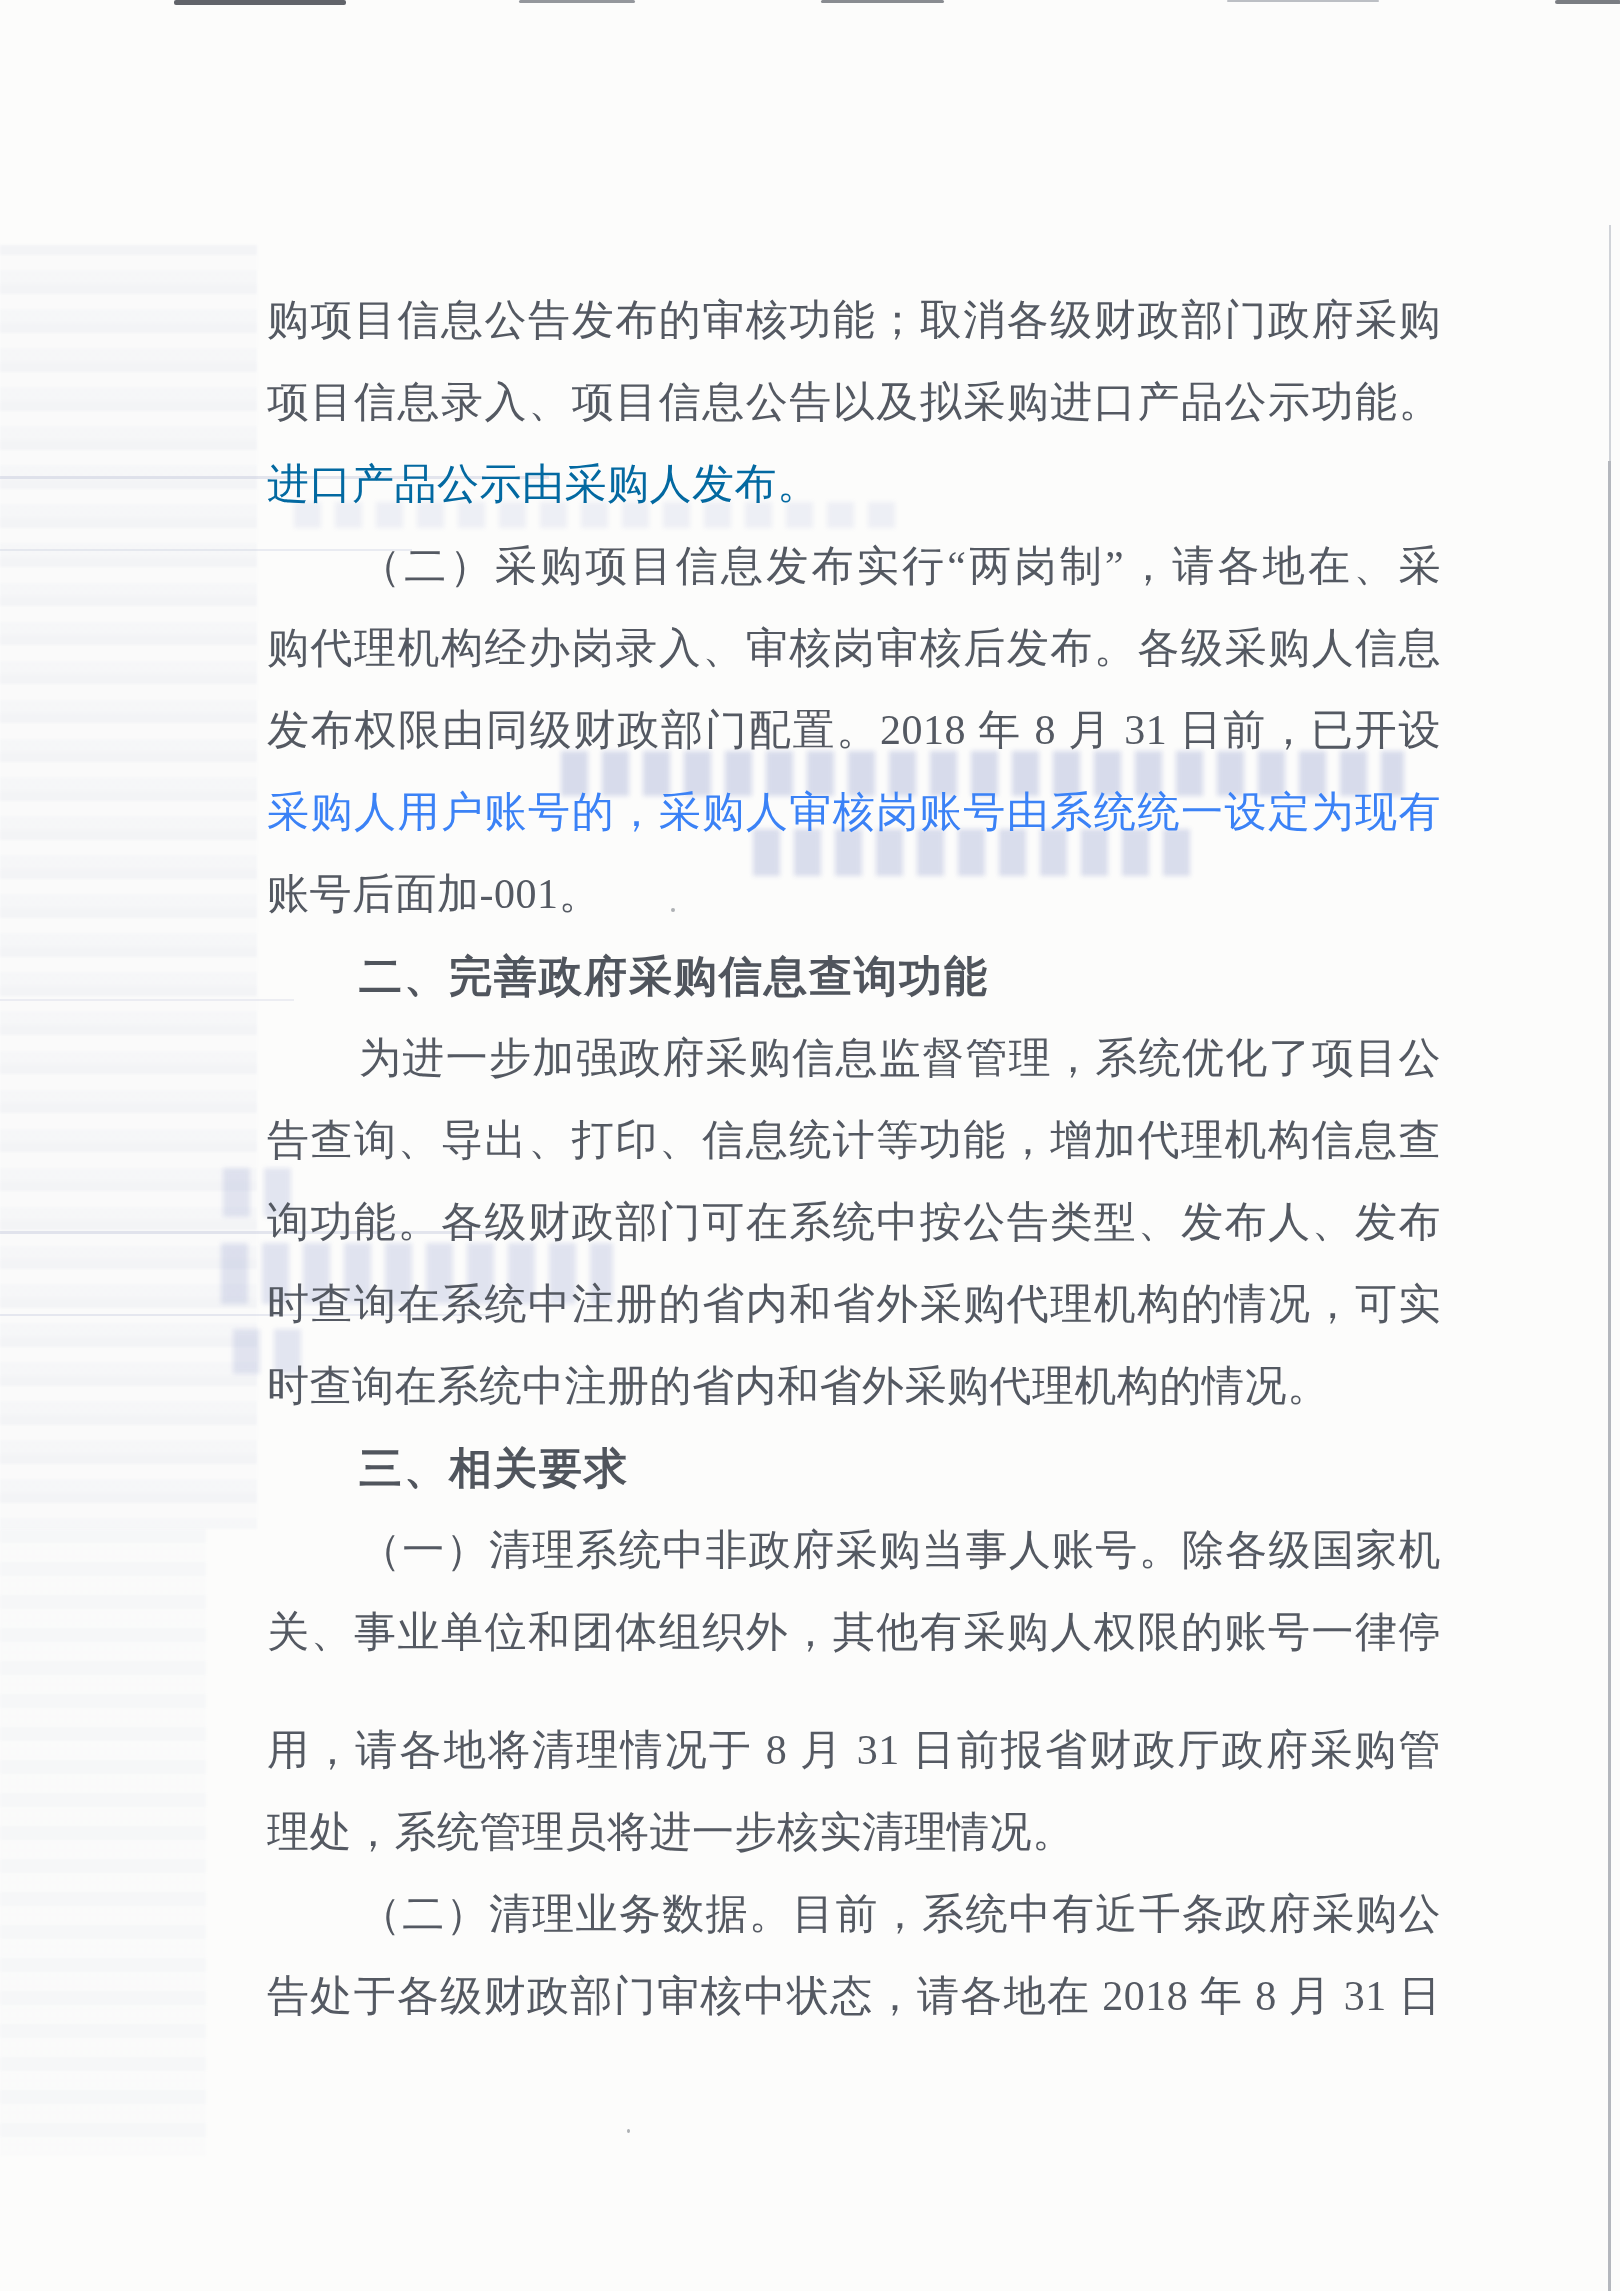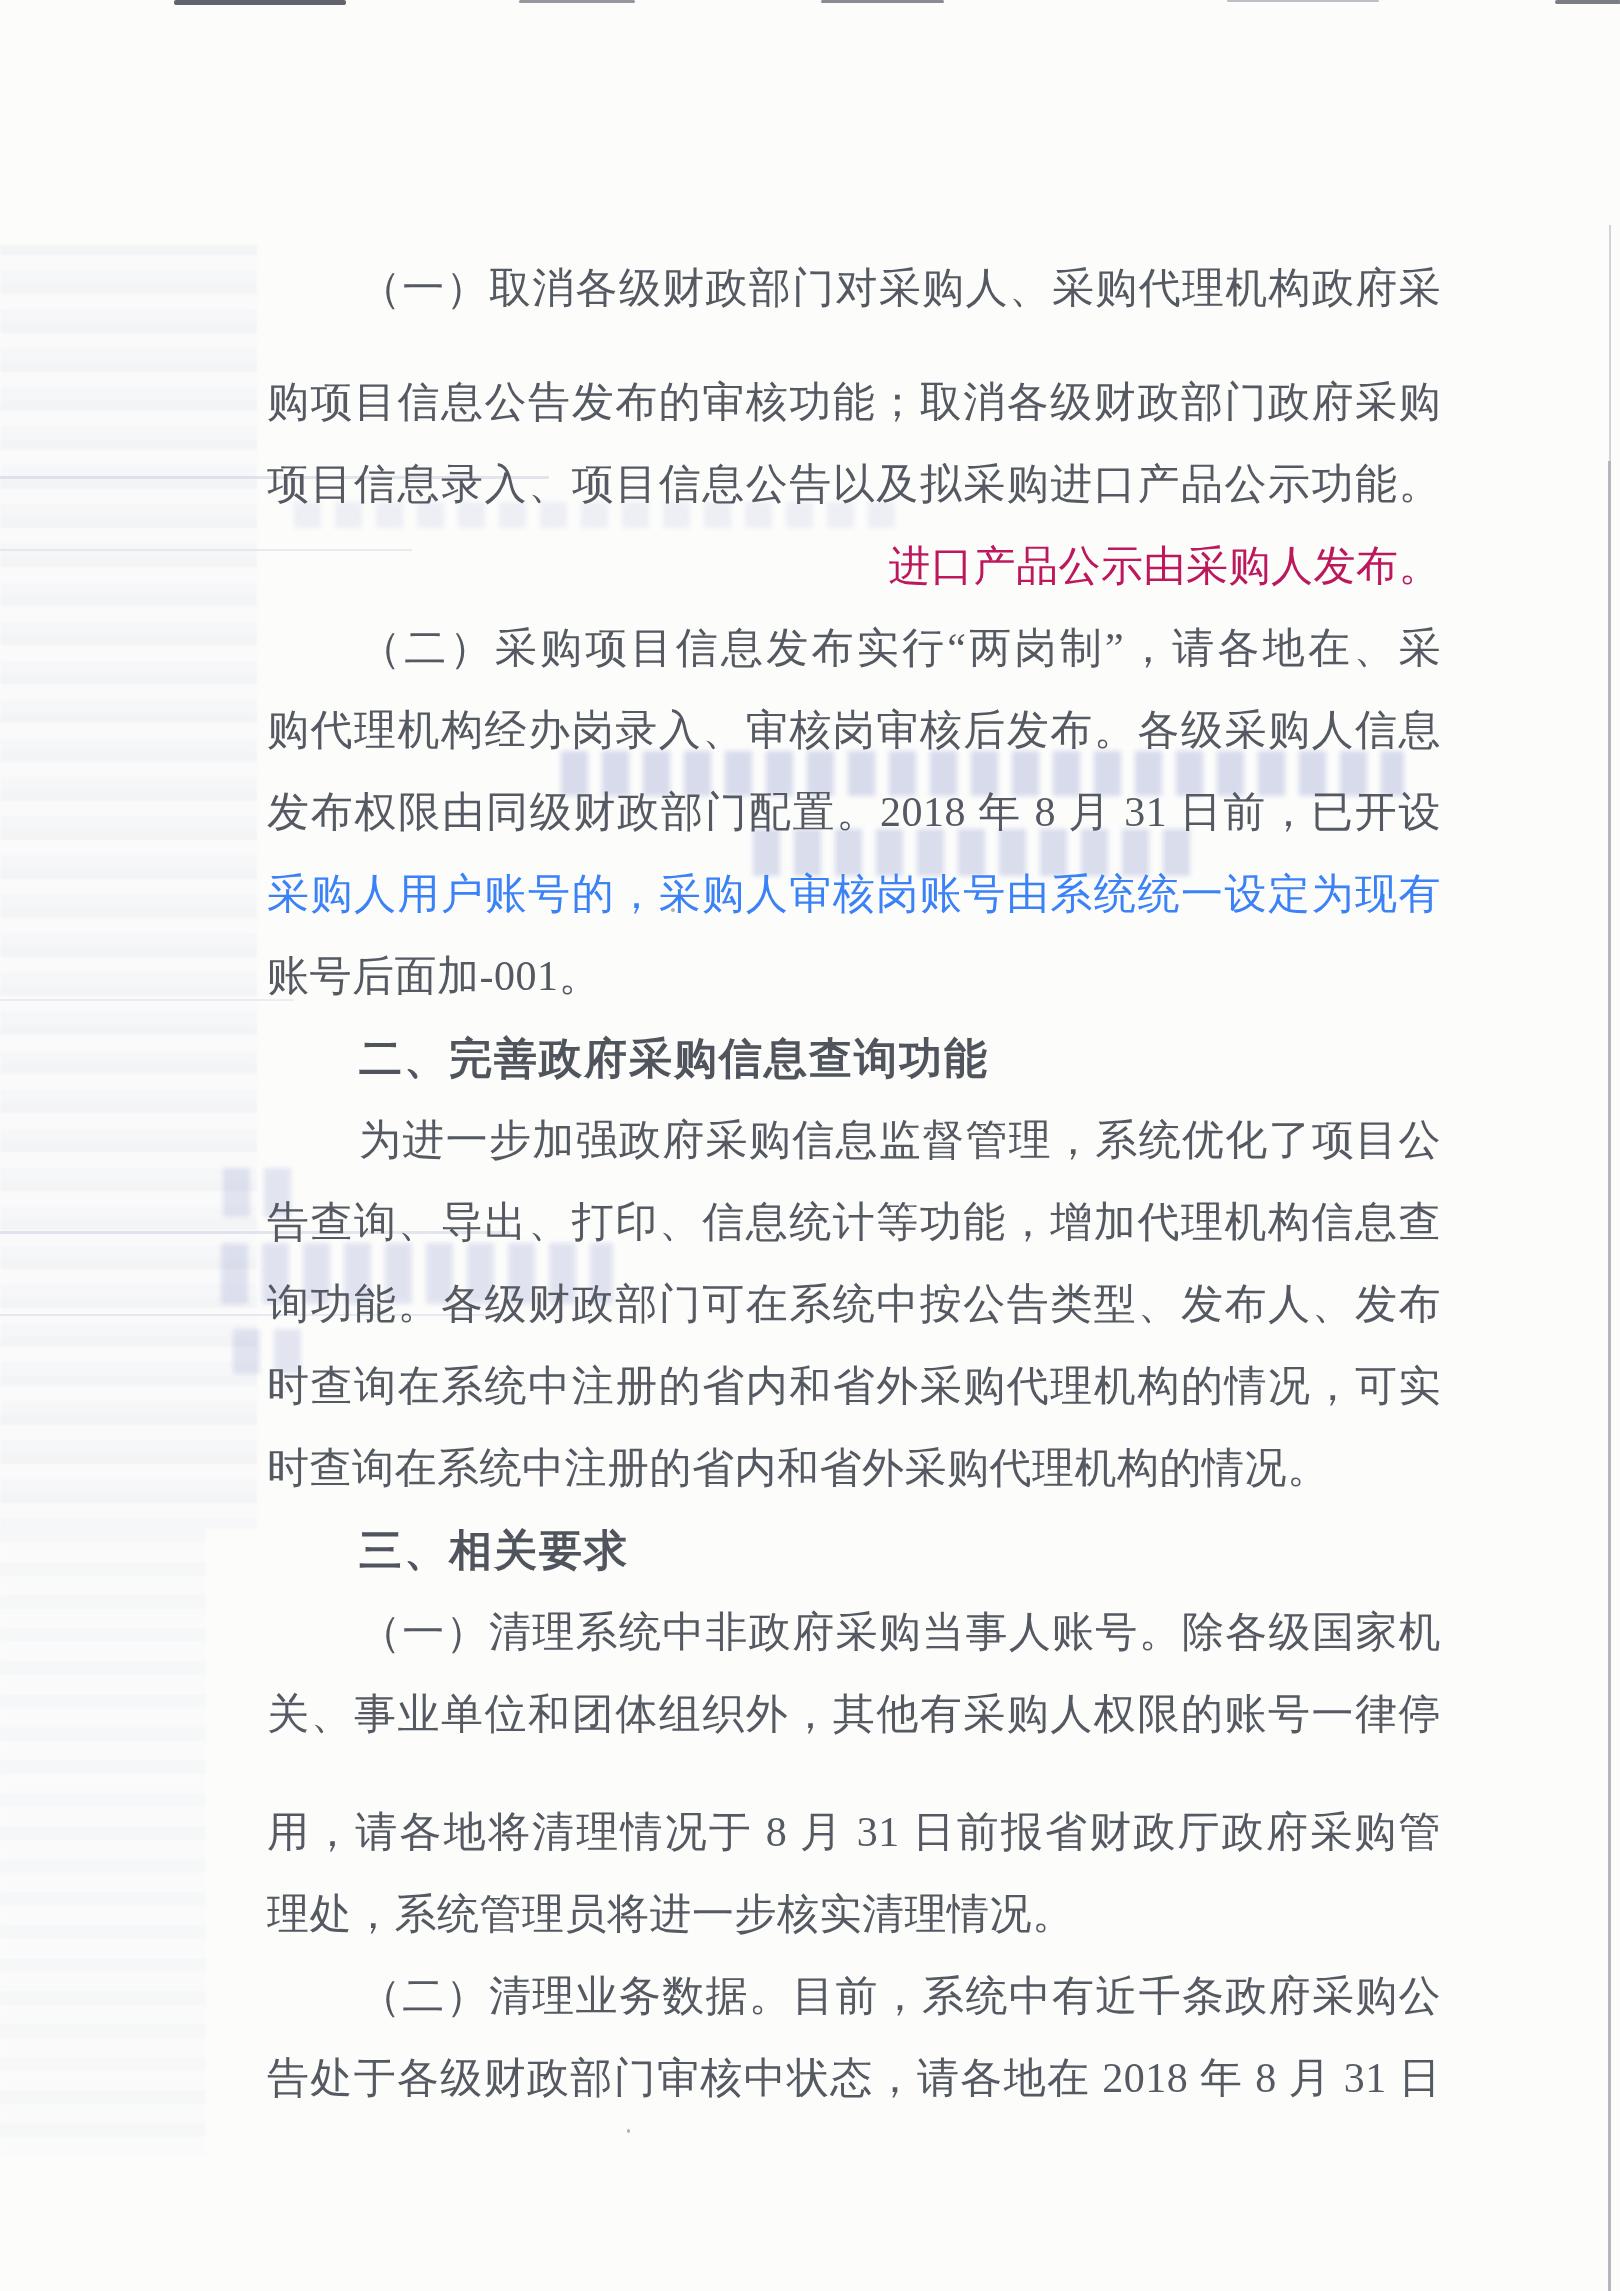--- a/index.html
+++ b/index.html
@@ -106,24 +106,23 @@
   <div class="artifact bleed r1"></div>
   <div class="artifact bleed rA"></div>
   <div class="artifact bleed rB"></div>
   <div class="artifact bleed rC"></div>
   <div class="artifact bleed rD"></div>
   <div class="artifact bleed rE"></div>
   <div class="artifact speck p1"></div>
   <div class="artifact speck p2"></div>
 
   <div class="text-block">
-      <div class="line indent fill" style="color: rgb(84, 89, 98);">（一）取消各级财政部门对采购人、采购代理机构政府采</div>
       <div class="line fill" style="color: rgb(84, 89, 98); margin-top: 32px;">购项目信息公告发布的审核功能；取消各级财政部门政府采购</div>
       <div class="line fill" style="color: rgb(84, 89, 98);">项目信息录入、项目信息公告以及拟采购进口产品公示功能。</div>
-      <div class="line" style="color: #be185d; text-align: right;">进口产品公示由采购人发布。</div>
+      <div class="line" style="color: #0369a1;">进口产品公示由采购人发布。</div>
       <div class="line indent fill" style="color: rgb(84, 89, 98);">（二）采购项目信息发布实行“两岗制”，请各地在、采</div>
       <div class="line fill" style="color: rgb(84, 89, 98);">购代理机构经办岗录入、审核岗审核后发布。各级采购人信息</div>
       <div class="line fill" style="color: rgb(84, 89, 98);">发布权限由同级财政部门配置。2018 年 8 月 31 日前，已开设</div>
       <div class="line fill" style="color: #3b82f6;">采购人用户账号的，采购人审核岗账号由系统统一设定为现有</div>
       <div class="line" style="color: rgb(84, 89, 98);">账号后面加-001。</div>
       <div class="line heading indent" style="color: rgb(80, 85, 93);">二、完善政府采购信息查询功能</div>
       <div class="line indent fill" style="color: rgb(84, 89, 98);">为进一步加强政府采购信息监督管理，系统优化了项目公</div>
       <div class="line fill" style="color: rgb(84, 89, 98);">告查询、导出、打印、信息统计等功能，增加代理机构信息查</div>
       <div class="line fill" style="color: rgb(84, 89, 98);">询功能。各级财政部门可在系统中按公告类型、发布人、发布</div>
       <div class="line fill" style="color: rgb(84, 89, 98);">时查询在系统中注册的省内和省外采购代理机构的情况，可实</div>

